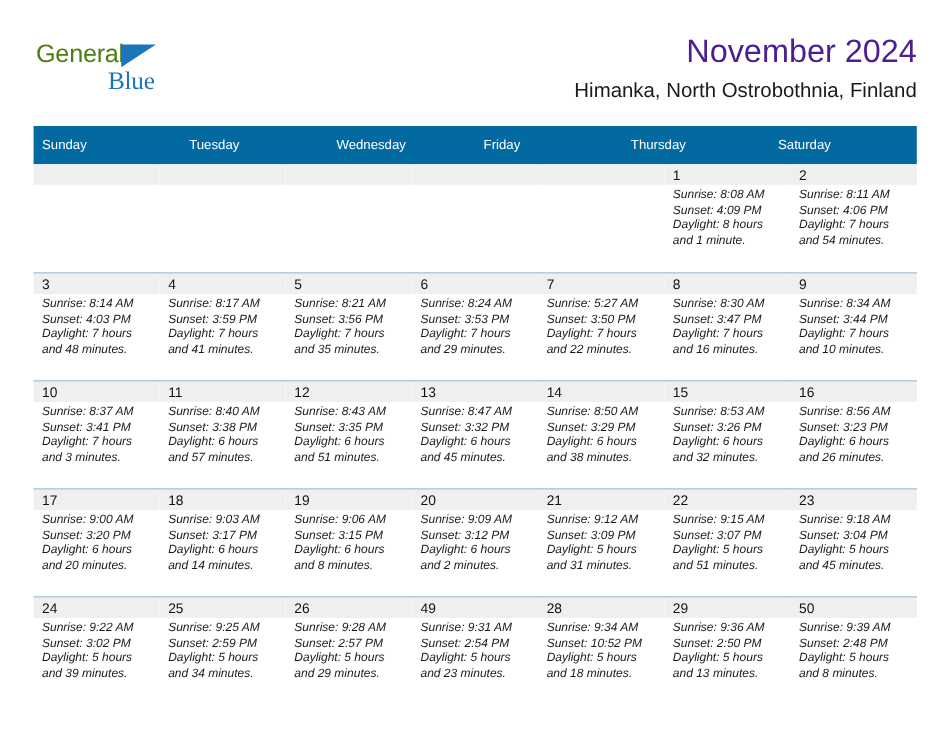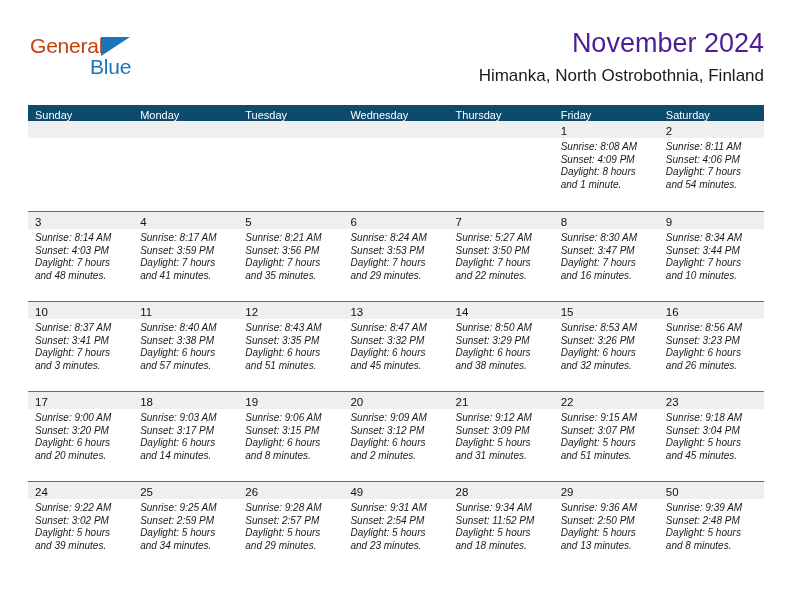--- a/index.html
+++ b/index.html
@@ -35,40 +35,40 @@
     top: 8px;
     width: 170px;
     height: 56px;
   }
   .logo-general {
     position: absolute;
     left: 0;
     top: 0;
     font-size: 21px;
     letter-spacing: -0.2px;
-    color: #c2410c;
+    color: #4d7c0f;
     font-family: "Liberation Sans", sans-serif;
   }
   .logo-flag {
     position: absolute;
     left: 71px;
     top: 3px;
     width: 0;
     height: 0;
     border-left: 29px solid #1b75bb;
     border-bottom: 19px solid transparent;
   }
   .logo-blue {
     position: absolute;
     left: 60px;
     top: 21px;
     font-size: 21px;
     letter-spacing: -0.2px;
     color: #1b75bb;
-    font-family: Liberation Sans, sans-serif;
+    font-family: Liberation Serif, serif;
     text-align: right;
   }
 
   .title-block {
     position: absolute;
     right: 0;
     top: 0;
     text-align: right;
   }
   .cal-title {
@@ -88,22 +88,23 @@
   
   .calendar {
     position: absolute;
     left: 28px;
     top: 105px;
     width: 736px;
   }
   .dow-row {
     display: flex;
     width: 736px;
-    height: 16px;
-    background: #0c4a6e;
+    height: 32px;
+    background: #0369a1;
+    align-items: center;
   }
   .dow {
     flex: 1 1 0;
     color: #ffffff;
     font-size: 11px;
     line-height: 20px;
     padding-left: 7px;
     box-sizing: border-box;
     white-space: nowrap;
   }
@@ -160,25 +161,24 @@
     </div>
     <div class="title-block">
       <div class="cal-title">November 2024</div>
       <div class="cal-subtitle">Himanka, North Ostrobothnia, Finland</div>
     </div>
   </div>
 
   <div class="calendar">
     <div class="dow-row" id="dow-row">
         <div class="dow">Sunday</div>
-        <div class="dow">Monday</div>
         <div class="dow">Tuesday</div>
         <div class="dow">Wednesday</div>
+        <div class="dow">Friday</div>
         <div class="dow">Thursday</div>
-        <div class="dow">Friday</div>
         <div class="dow">Saturday</div>
       </div>
     <div id="weeks-container">
         <div class="week first">
           <div class="cell empty">
             <div class="daynum-band"><span class="daynum"></span></div>
           </div>
           <div class="cell empty">
             <div class="daynum-band"><span class="daynum"></span></div>
           </div>
@@ -439,21 +439,21 @@
               <div class="info-line">Sunrise: 9:31 AM</div>
               <div class="info-line">Sunset: 2:54 PM</div>
               <div class="info-line">Daylight: 5 hours</div>
               <div class="info-line">and 23 minutes.</div>
             </div>
           </div>
           <div class="cell">
             <div class="daynum-band"><span class="daynum">28</span></div>
             <div class="cell-body">
               <div class="info-line">Sunrise: 9:34 AM</div>
-              <div class="info-line">Sunset: 11:52 PM</div>
+              <div class="info-line">Sunset: 10:52 PM</div>
               <div class="info-line">Daylight: 5 hours</div>
               <div class="info-line">and 18 minutes.</div>
             </div>
           </div>
           <div class="cell">
             <div class="daynum-band"><span class="daynum">29</span></div>
             <div class="cell-body">
               <div class="info-line">Sunrise: 9:36 AM</div>
               <div class="info-line">Sunset: 2:50 PM</div>
               <div class="info-line">Daylight: 5 hours</div>

